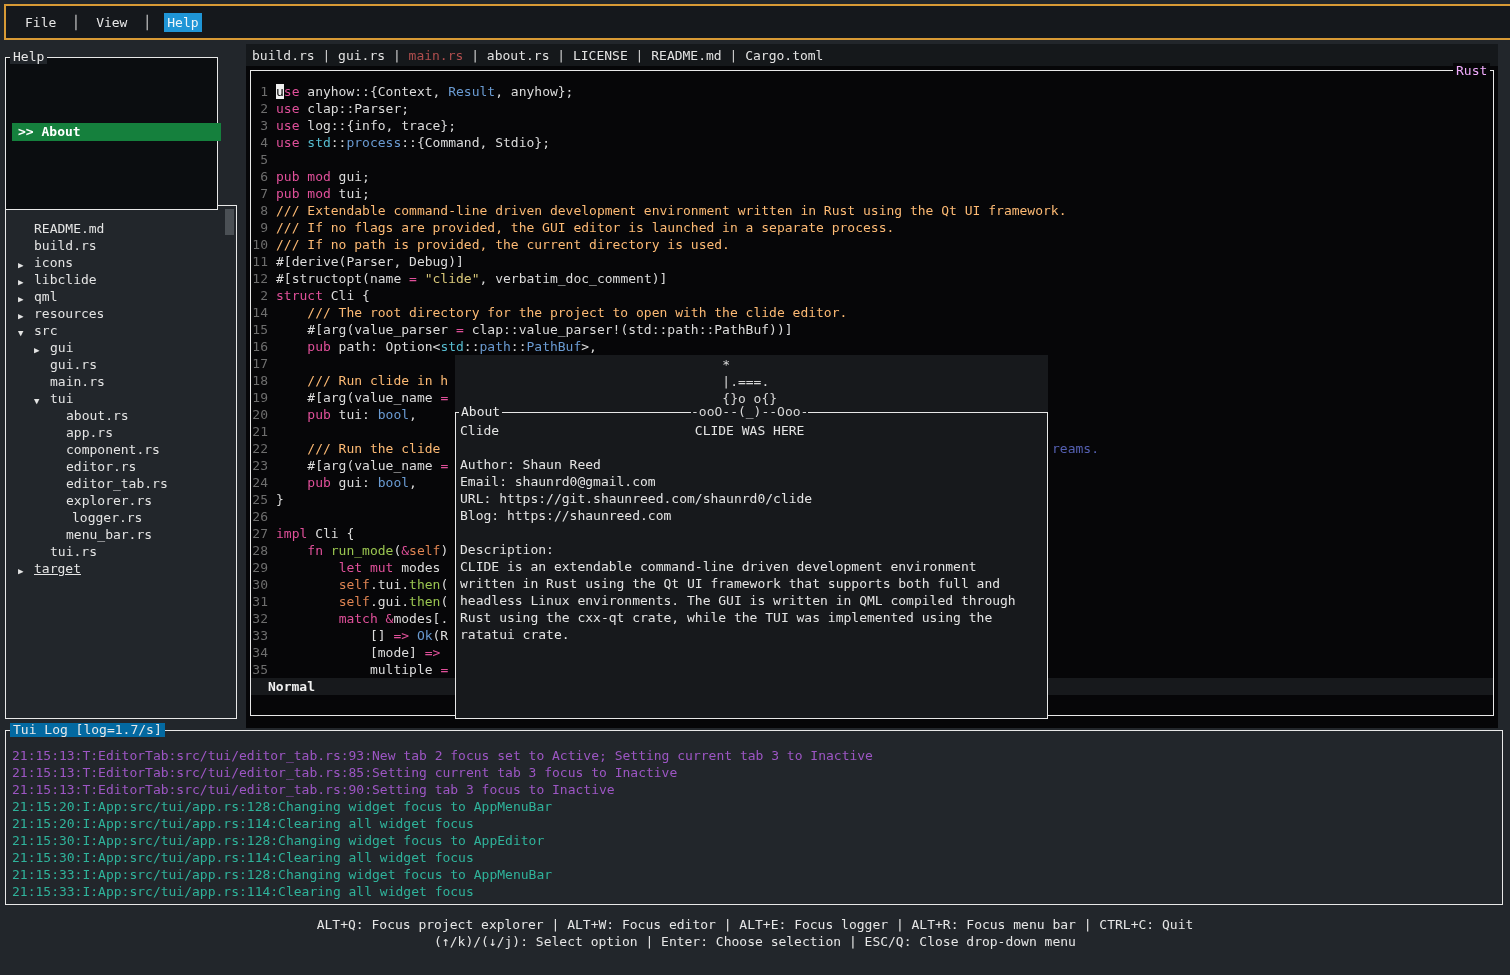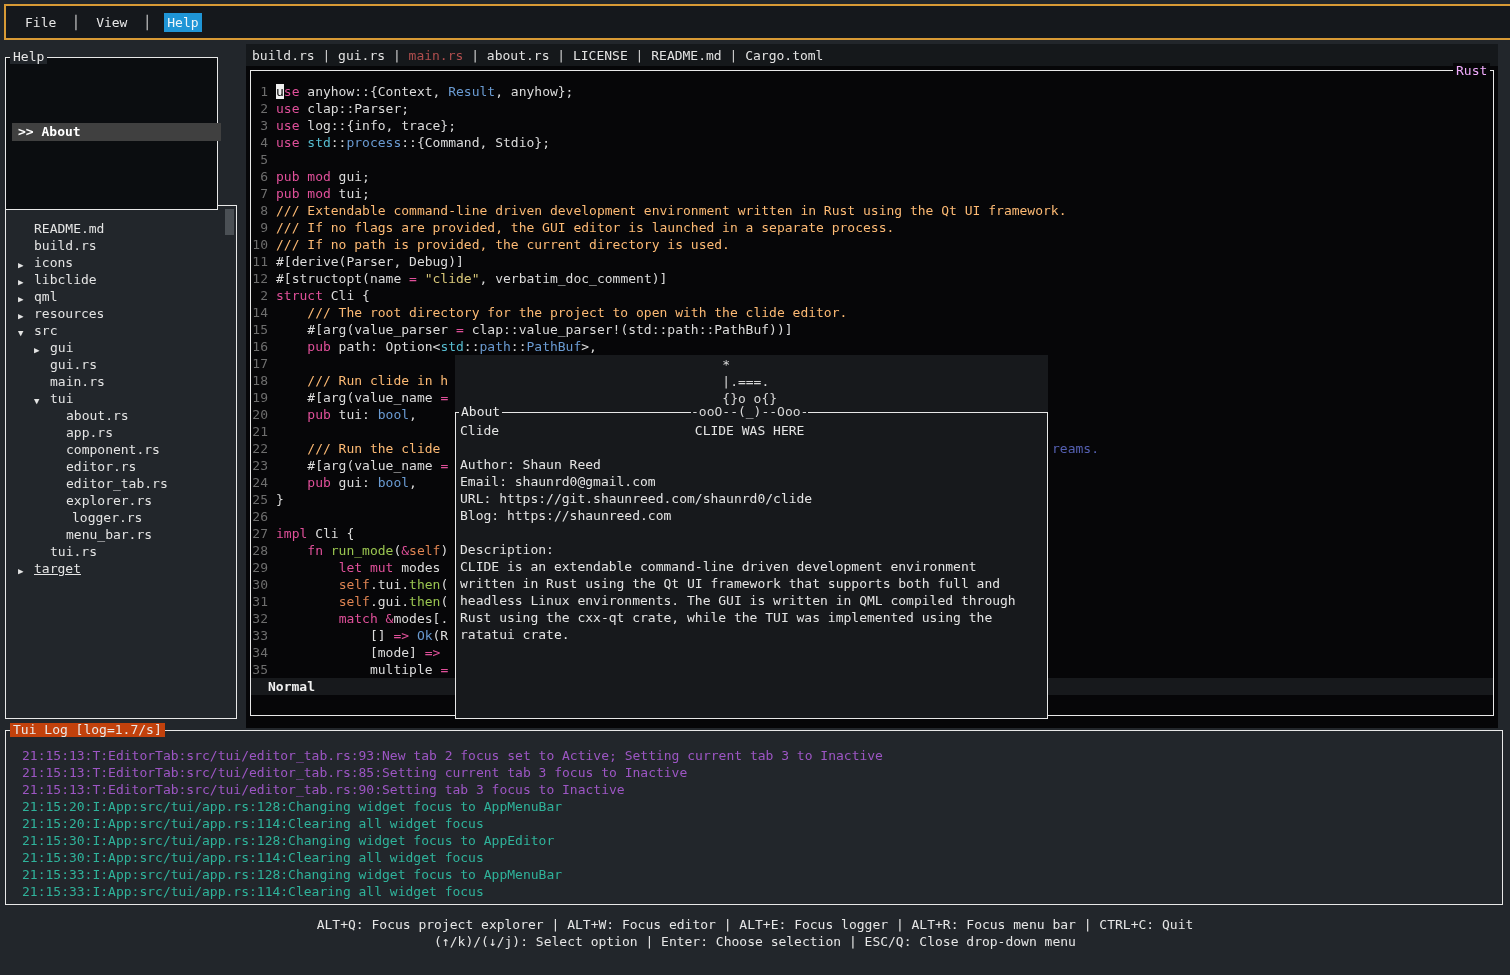--- a/index.html
+++ b/index.html
@@ -11,21 +11,21 @@
   }
   .abs{position:absolute;}
   
   .menubar{left:4px;top:4px;width:1498px;height:32px;background:#15181c;border:2px solid #d89a35;display:flex;align-items:center;gap:13px;padding-left:16px;}
   .menu-item{padding:1px 3px;color:#e8e8e8;cursor:default;}
   .menu-item.active{background:#1f95d6;color:#f2f6fa;}
   .menu-sep{color:#d8d8d8;}
   
   .help-box{left:5px;top:57px;width:211px;height:151px;border:1px solid #e8e8e8;background:#0b0d10;}
   .help-title{left:10px;top:50px;height:14px;line-height:14px;background:#22262b;padding:0 3px;color:#e8e8e8;}
-  .help-row{left:6px;top:65px;width:209px;height:18px;line-height:18px;background:#404040;color:#ffffff;font-weight:bold;padding-left:6px;box-sizing:border-box;}
+  .help-row{left:6px;top:65px;width:209px;height:18px;line-height:18px;background:#15803d;color:#ffffff;font-weight:bold;padding-left:6px;box-sizing:border-box;}
   
   .explorer-box{left:5px;top:205px;width:230px;height:512px;border:1px solid #e8e8e8;}
   .explorer-items{left:0;top:14px;width:228px;}
   .tree-row{position:relative;height:17px;white-space:pre;color:#e4e4e4;}
   .tree-arrow{position:absolute;top:0;font-size:9px;color:#e4e4e4;}
   .tree-label{position:absolute;top:0;}
   .explorer-thumb{left:219px;top:3px;width:9px;height:26px;background:#4b5055;}
   
   .tabbar-bg{left:246px;top:44px;width:1252px;height:22px;background:#15181b;}
   .tabbar{left:252px;top:47px;height:17px;white-space:pre;}
@@ -46,23 +46,23 @@
   
   .popup{left:455px;top:355px;width:593px;height:364px;}
   .popup-art-bg{left:0;top:0;width:593px;height:57px;background:#17191c;}
   .popup-art{left:236px;top:1px;margin:0;white-space:pre;color:#d8d8d8;font:13px/17px "DejaVu Sans Mono","Liberation Mono",monospace;}
   .popup-box{left:0;top:57px;width:591px;height:305px;border:1px solid #e8e8e8;background:#17191c;}
   .popup-title{left:4px;top:50px;height:14px;line-height:14px;background:#17191c;padding:0 2px;color:#e8e8e8;}
   .popup-art-border{left:236px;top:50px;height:14px;line-height:14px;background:#17191c;color:#d8d8d8;}
   .popup-lines{left:5px;top:67px;margin:0;white-space:pre;color:#e4e4e4;font:13px/17px "DejaVu Sans Mono","Liberation Mono",monospace;}
   
   .log-box{left:5px;top:730px;width:1498px;height:175px;border:1px solid #e8e8e8;box-sizing:border-box;}
-  .log-title{left:10px;top:723px;height:14px;line-height:14px;background:#c2410c;padding:0 3px;color:#e8e8e8;}
+  .log-title{left:10px;top:723px;height:14px;line-height:14px;background:#0369a1;padding:0 3px;color:#e8e8e8;}
   .log-lines{left:6px;top:16px;white-space:pre;}
-  .log-line{height:17px;margin-left:10px;}
+  .log-line{height:17px;}
   .log-trace{color:#9d56c4}.log-info{color:#2fb39b}
   
   .footer{left:0;top:916px;width:1510px;text-align:center;color:#e6e6e6;}
   .footer div{height:17px;white-space:pre;}
 </style>
 </head>
 <body>
 
 <div class="abs menubar" id="menubar">
     <span class="menu-item">File</span>

